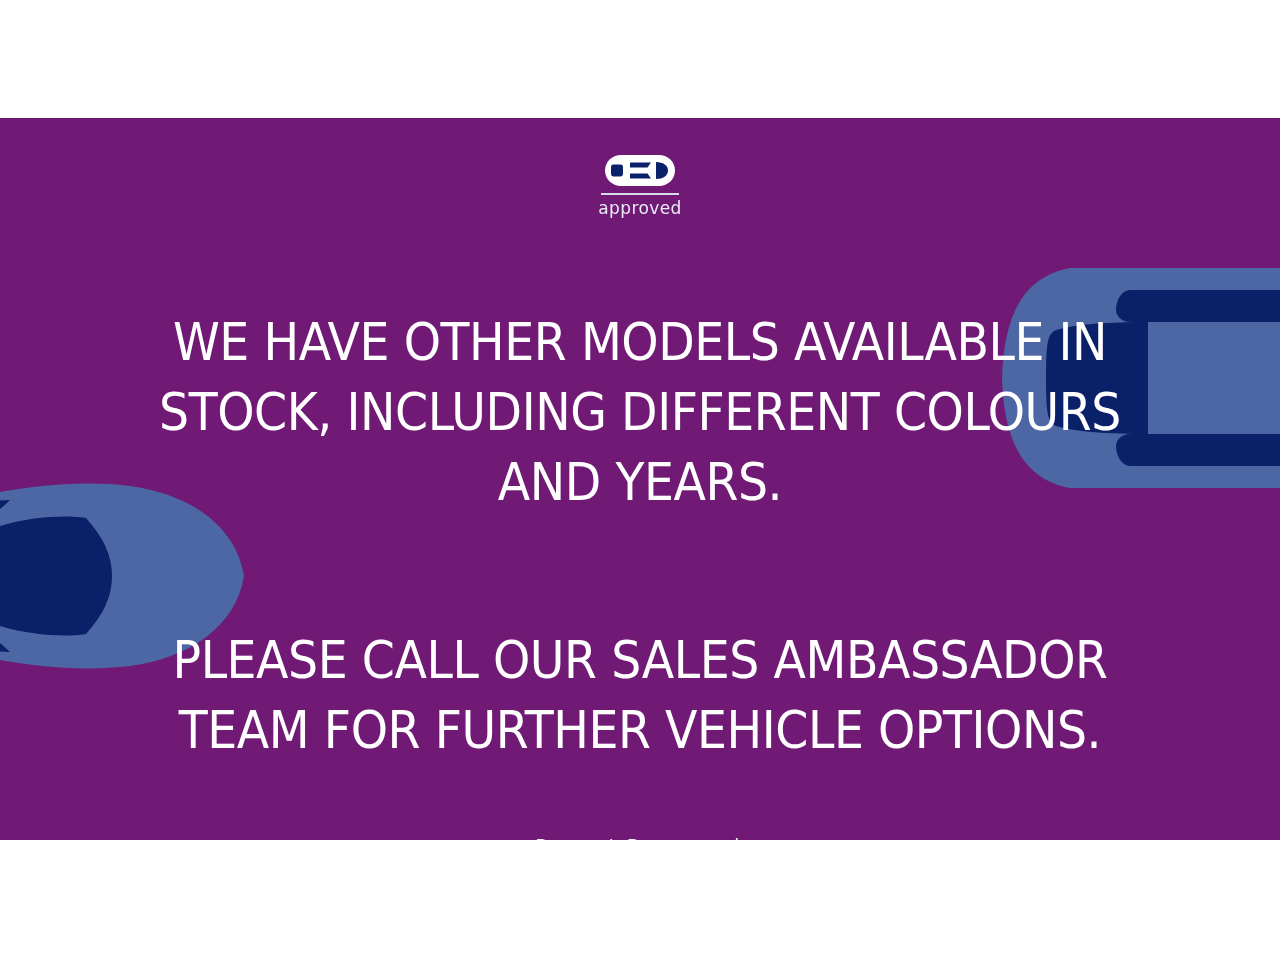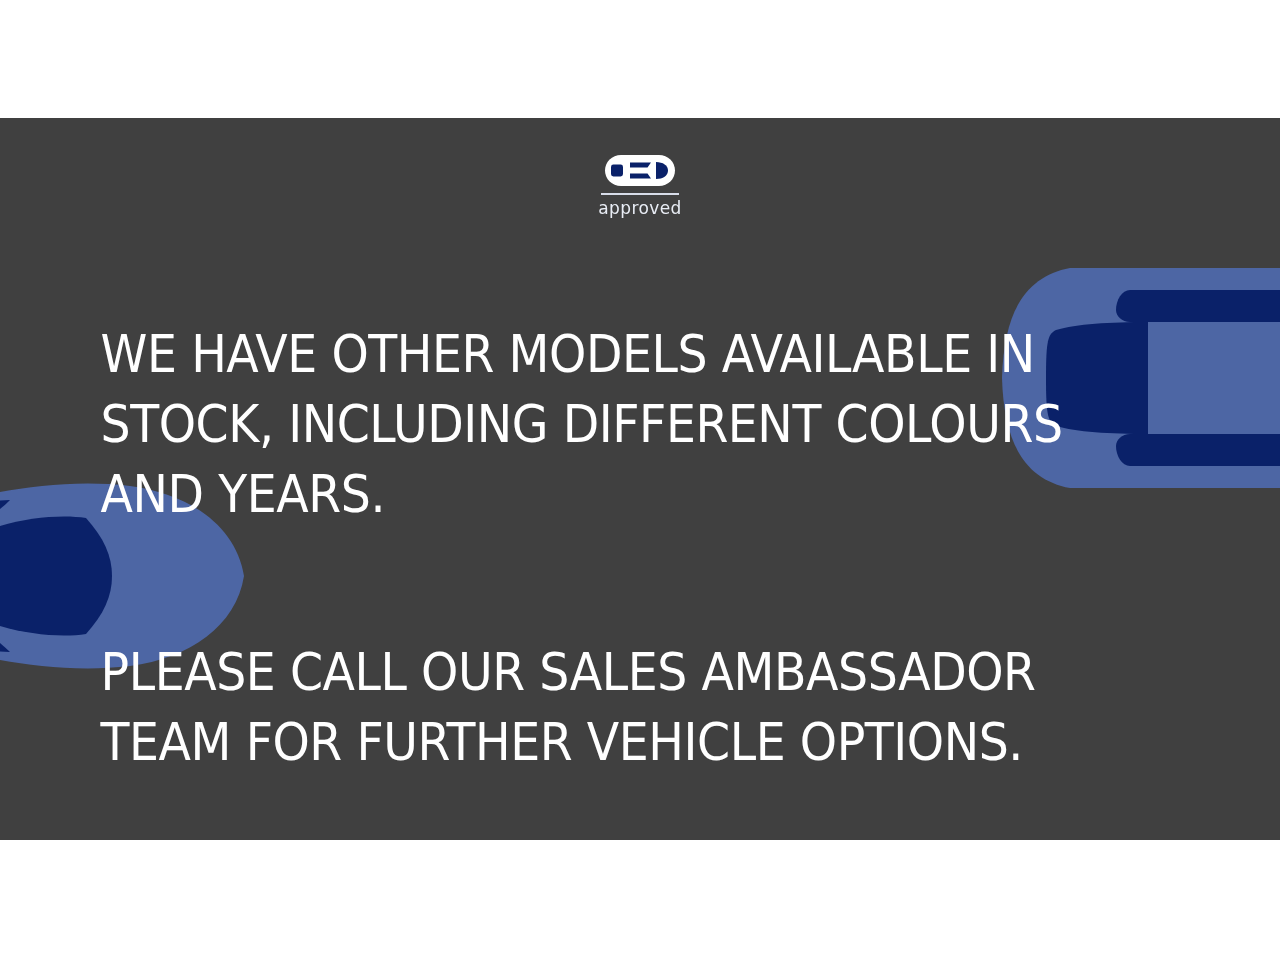--- a/index.html
+++ b/index.html
@@ -22,21 +22,21 @@
     background: #ffffff;
   }
 
   
   #promo-band {
     position: absolute;
     left: 0;
     top: 118px;
     width: 1280px;
     height: 722px;
-    background: #404040;
+    background: #701a75;
     overflow: hidden;
   }
 
   
   .bg-car {
     position: absolute;
     pointer-events: none;
   }
   #bg-car-right {
     right: -18px;
@@ -80,21 +80,21 @@
     font-weight: 400;
     line-height: 20px;
   }
 
   
   #copy-block {
     position: absolute;
     left: 60px;
     right: 60px;
     top: 190px;
-    margin-top: 12px;
+    text-align: center;
   }
   .headline {
     color: #ffffff;
     font-family: "DejaVu Sans", sans-serif;
     font-weight: 400;
     font-size: 51px;
     line-height: 70px;
     letter-spacing: -0.5px;
     margin: 0;
     transform: scaleX(0.93);

